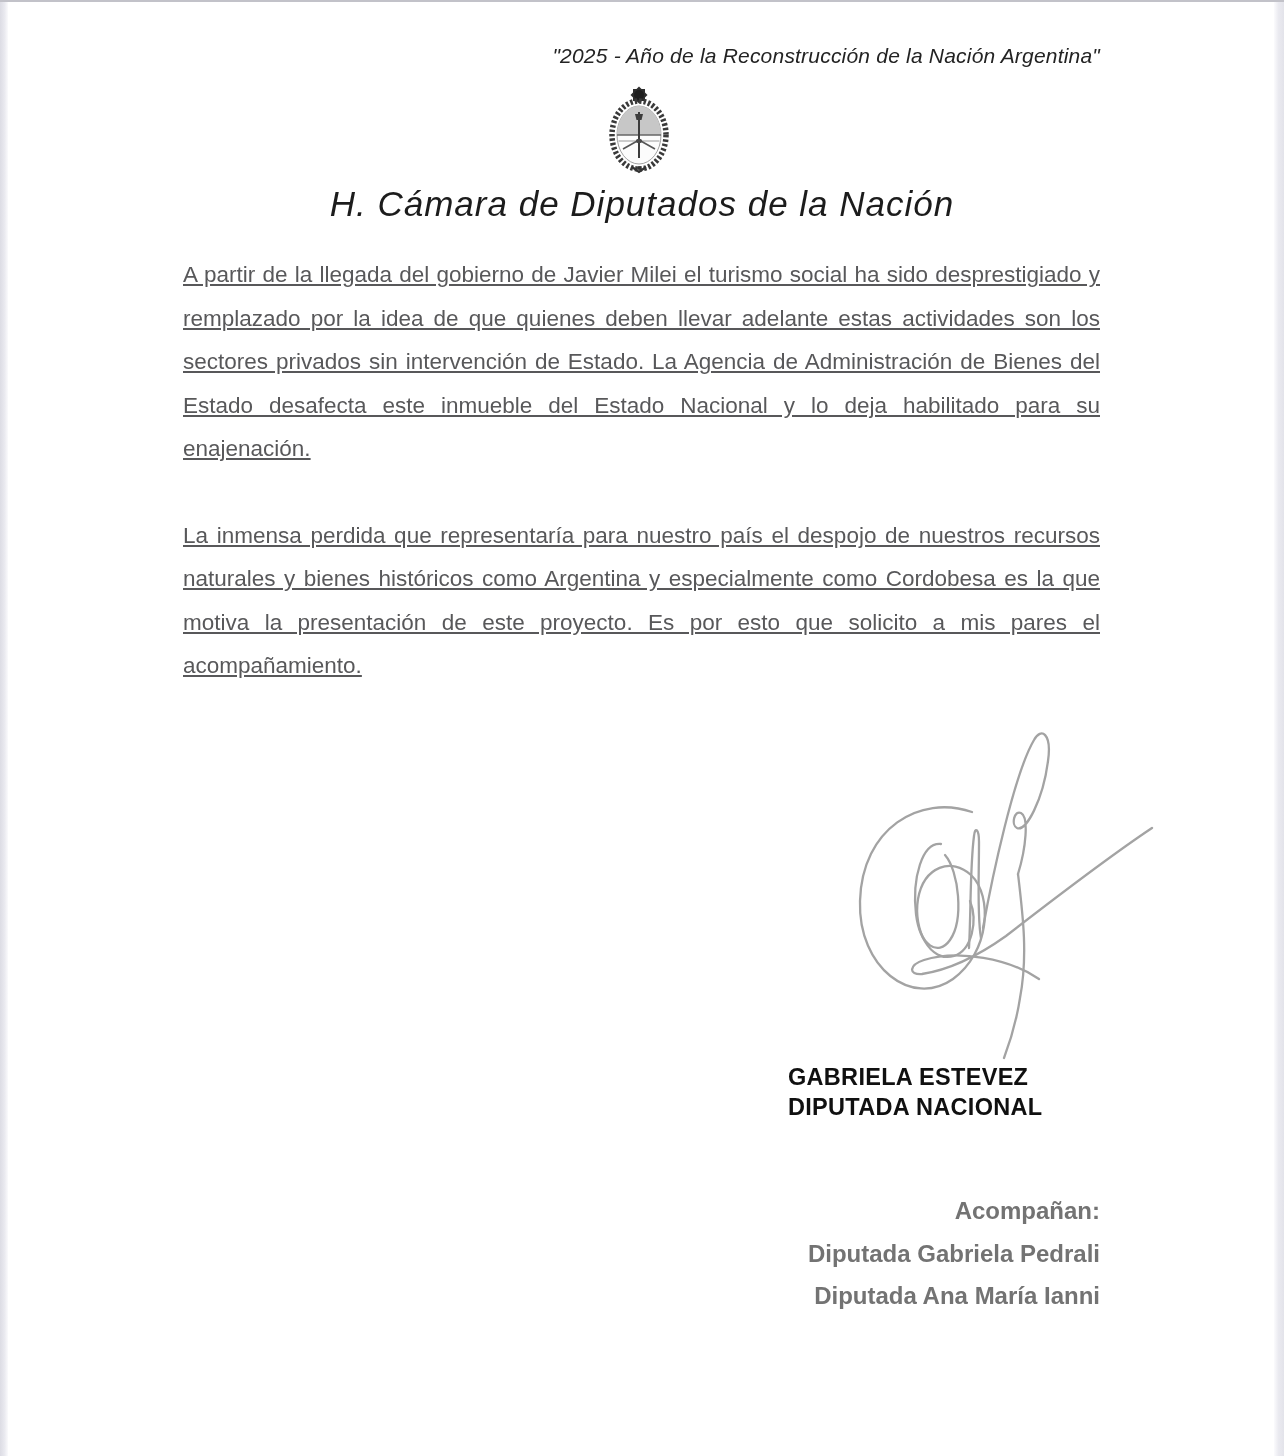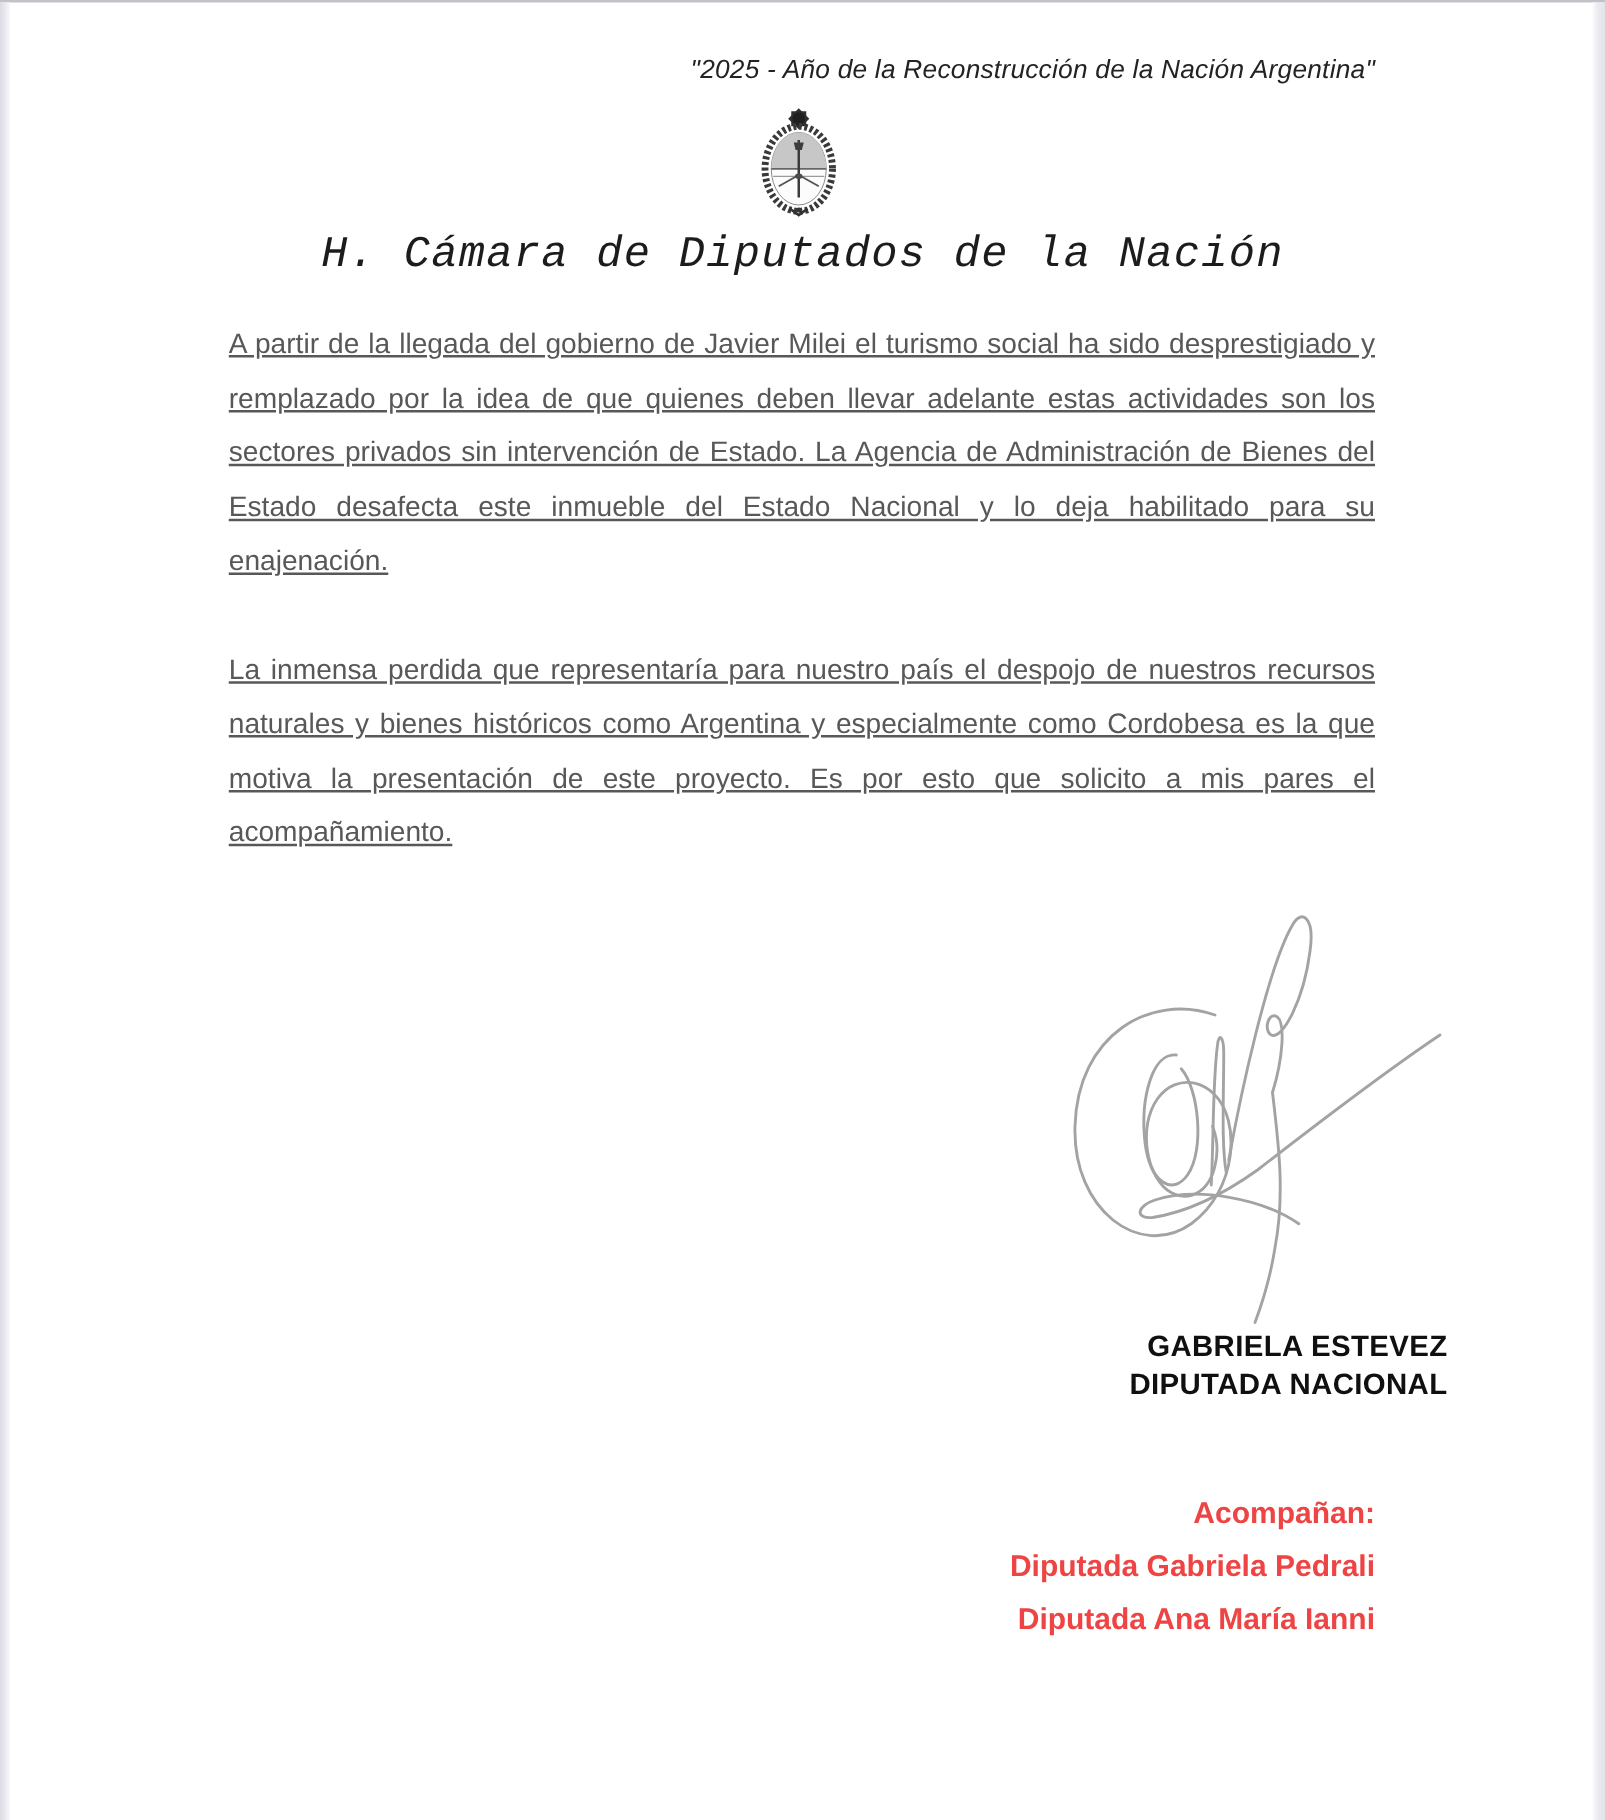--- a/index.html
+++ b/index.html
@@ -28,42 +28,42 @@
     position: absolute; top: 44px; right: 184px;
     font-style: italic; font-size: 21px; color: #232323;
     letter-spacing: 0.2px; white-space: nowrap;
   }
   .emblem {
     position: absolute; left: 598px; top: 84px; width: 82px; height: 90px;
   }
   .institution {
     position: absolute; top: 184px; left: 0; width: 1284px;
     text-align: center;
-    font-family: Liberation Mono, monospace;
+    font-family: Liberation Sans, sans-serif;
     font-style: italic;
     font-size: 35px; color: #1c1c1c; letter-spacing: 1px;
   }
   .letter-body {
     position: absolute; top: 253px; left: 183px; width: 917px;
     font-size: 22.5px; line-height: 43.5px; color: #58585a;
     text-align: justify;
   }
   .letter-body p { margin: 0 0 43px 0; text-decoration: underline; }
   .signature-svg {
     position: absolute; left: 820px; top: 716px; width: 340px; height: 345px;
   }
   .signer {
     position: absolute; left: 788px; top: 1062px; width: 370px;
-    text-align: right; font-weight: bold; font-size: 23.5px;
+    text-align: left; font-weight: bold; font-size: 23.5px;
     line-height: 30px; color: #101010; letter-spacing: 0.3px;
   }
   .cosigners {
     position: absolute; top: 1190px; right: 184px;
     text-align: right; font-weight: bold; font-size: 24px;
-    line-height: 42.5px; color: #ef4444;
+    line-height: 42.5px; color: #737373;
   }
 </style>
 </head>
 <body>
 
 <div class="page">
 
   <div class="top-line"></div>
   <div class="edge-left"></div>
   <div class="edge-right"></div>

